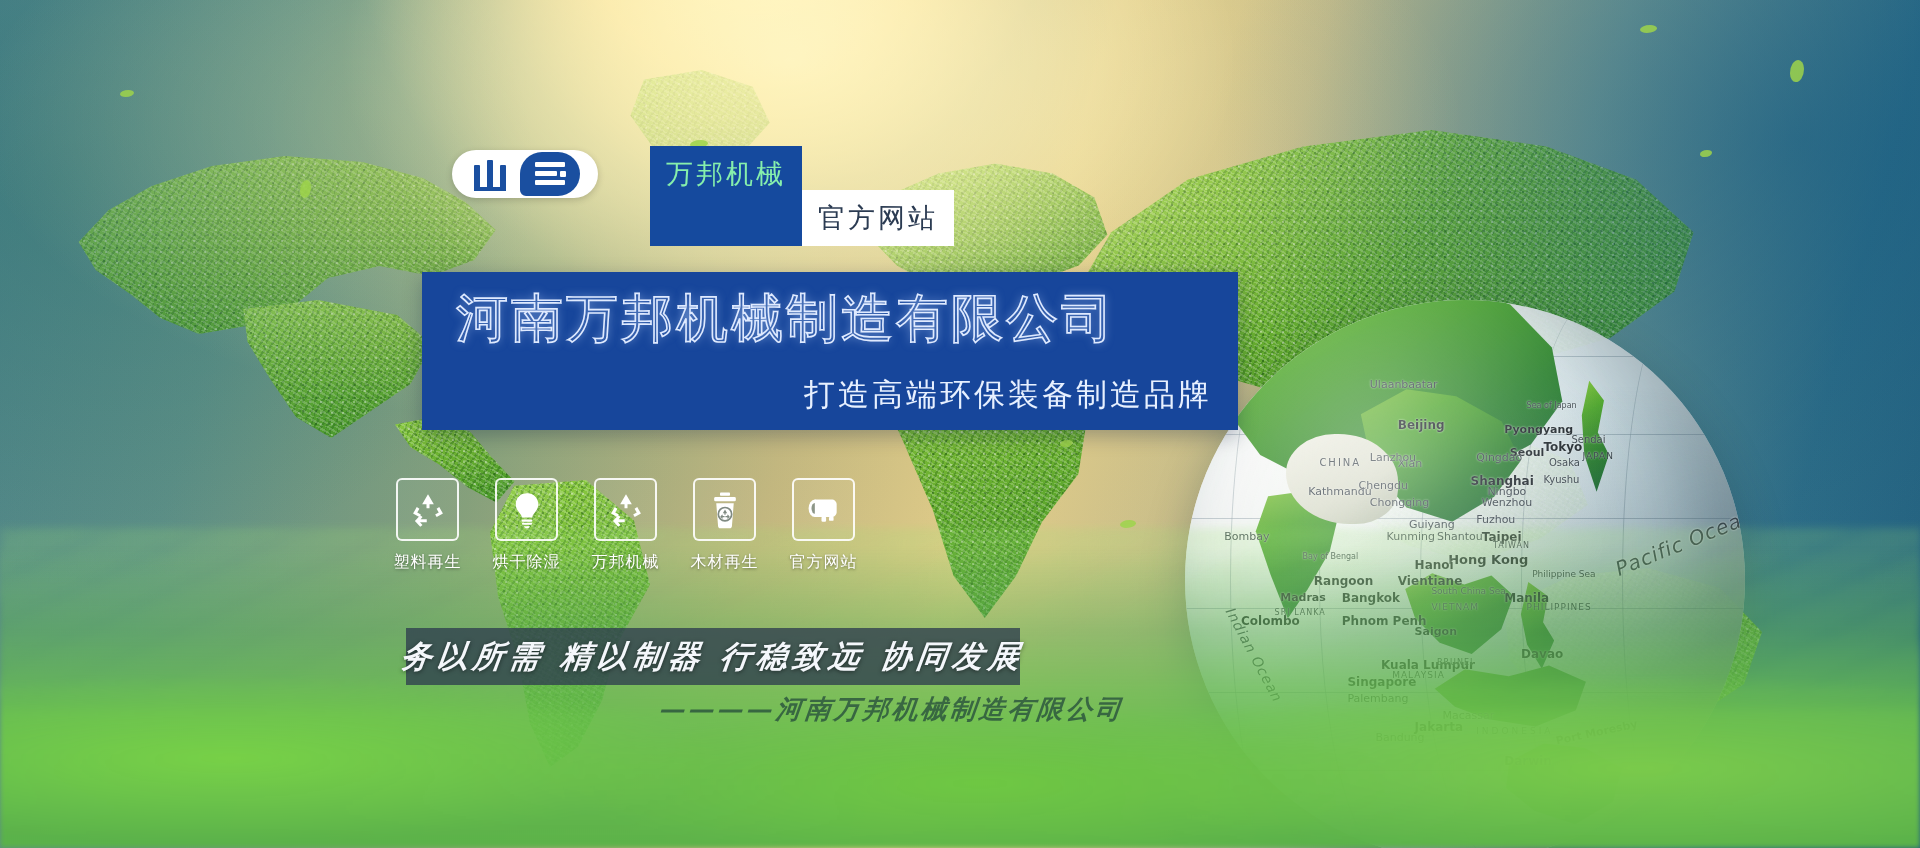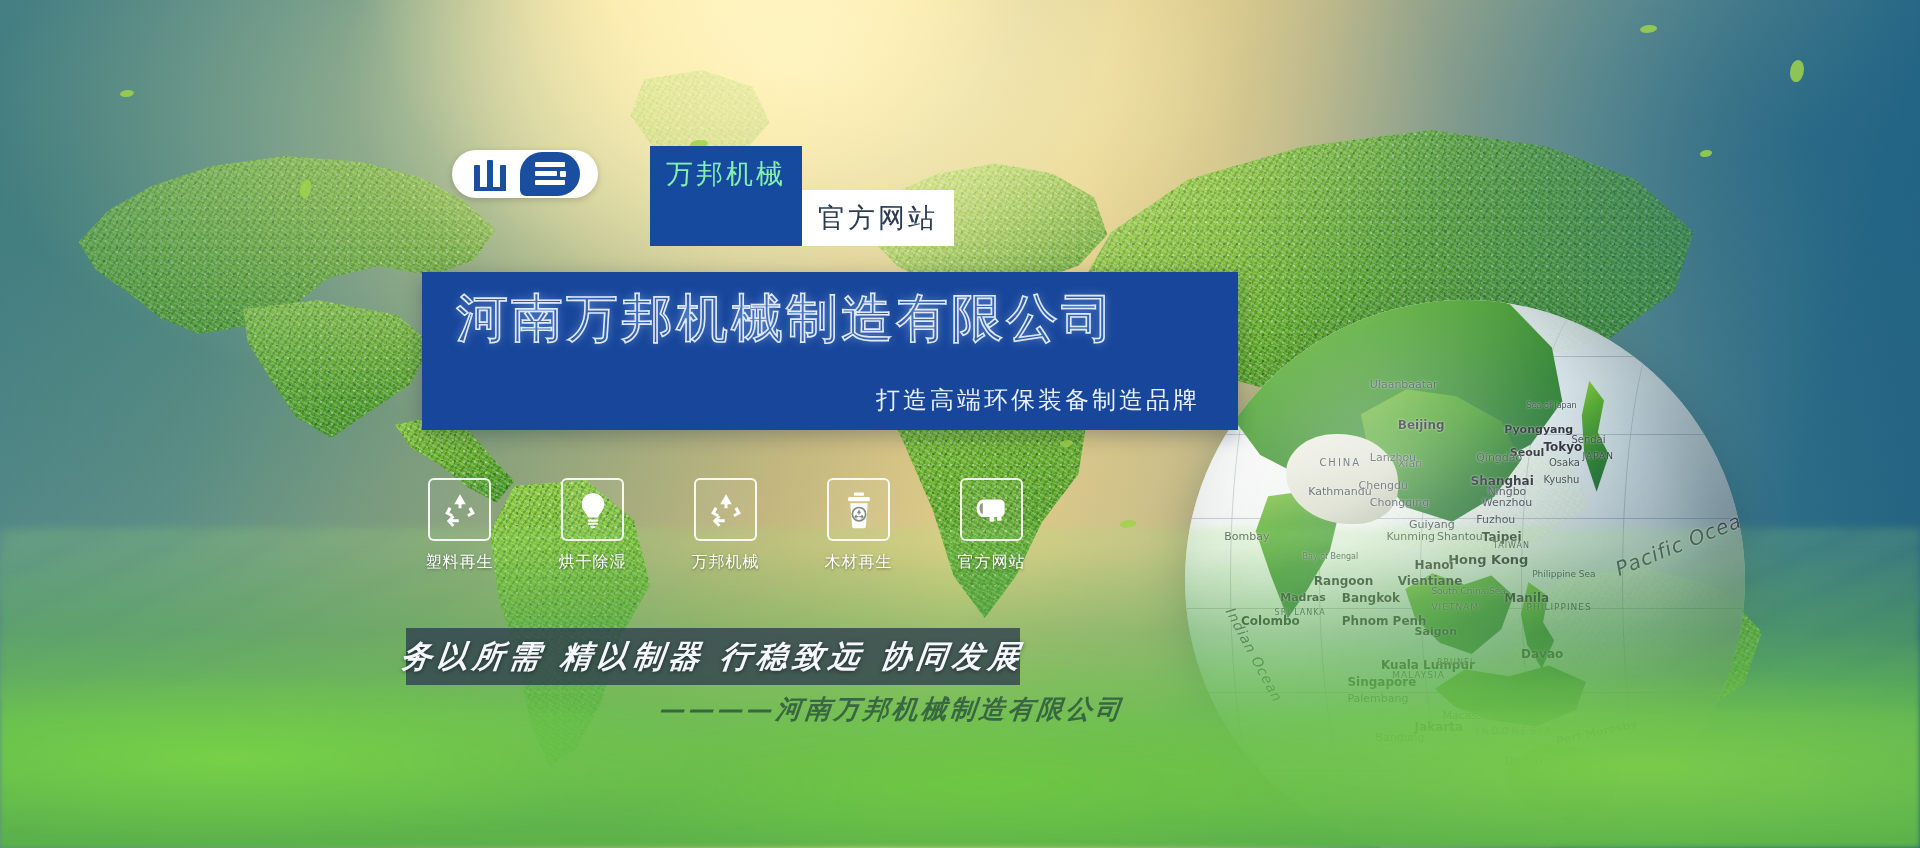--- a/index.html
+++ b/index.html
@@ -186,27 +186,27 @@
   }
   .banner-title{
     position:absolute; left:34px; top:18px;
     font-size:52px; line-height:1.08; letter-spacing:3px;
     color:transparent;
     -webkit-text-stroke:1.6px #dfeaff;
     text-shadow:0 0 10px rgba(190,215,255,.55);
     white-space:nowrap;
   }
   .banner-sub{
-    position:absolute; right:38px; bottom:14px;
-    font-size:24px; letter-spacing:3px; color:#e7f0ff;
+    position:absolute; right:26px; bottom:14px;
+    font-size:31px; letter-spacing:3px; color:#e7f0ff;
     white-space:nowrap;
   }
 
   
-  .services{ position:absolute; left:428px; top:478px; display:flex; gap:70px; }
+  .services{ position:absolute; left:396px; top:478px; display:flex; gap:36px; }
   .service{ width:63px; display:flex; flex-direction:column; align-items:center; }
   .service-box{
     width:63px; height:63px; border:2px solid rgba(255,255,255,.9);
     border-radius:6px; display:flex; align-items:center; justify-content:center;
     background:rgba(255,255,255,.05);
   }
   .service-label{
     margin-top:11px; font-size:16px; color:#ffffff; letter-spacing:1px;
     white-space:nowrap; text-shadow:0 1px 3px rgba(0,0,0,.45);
   }

